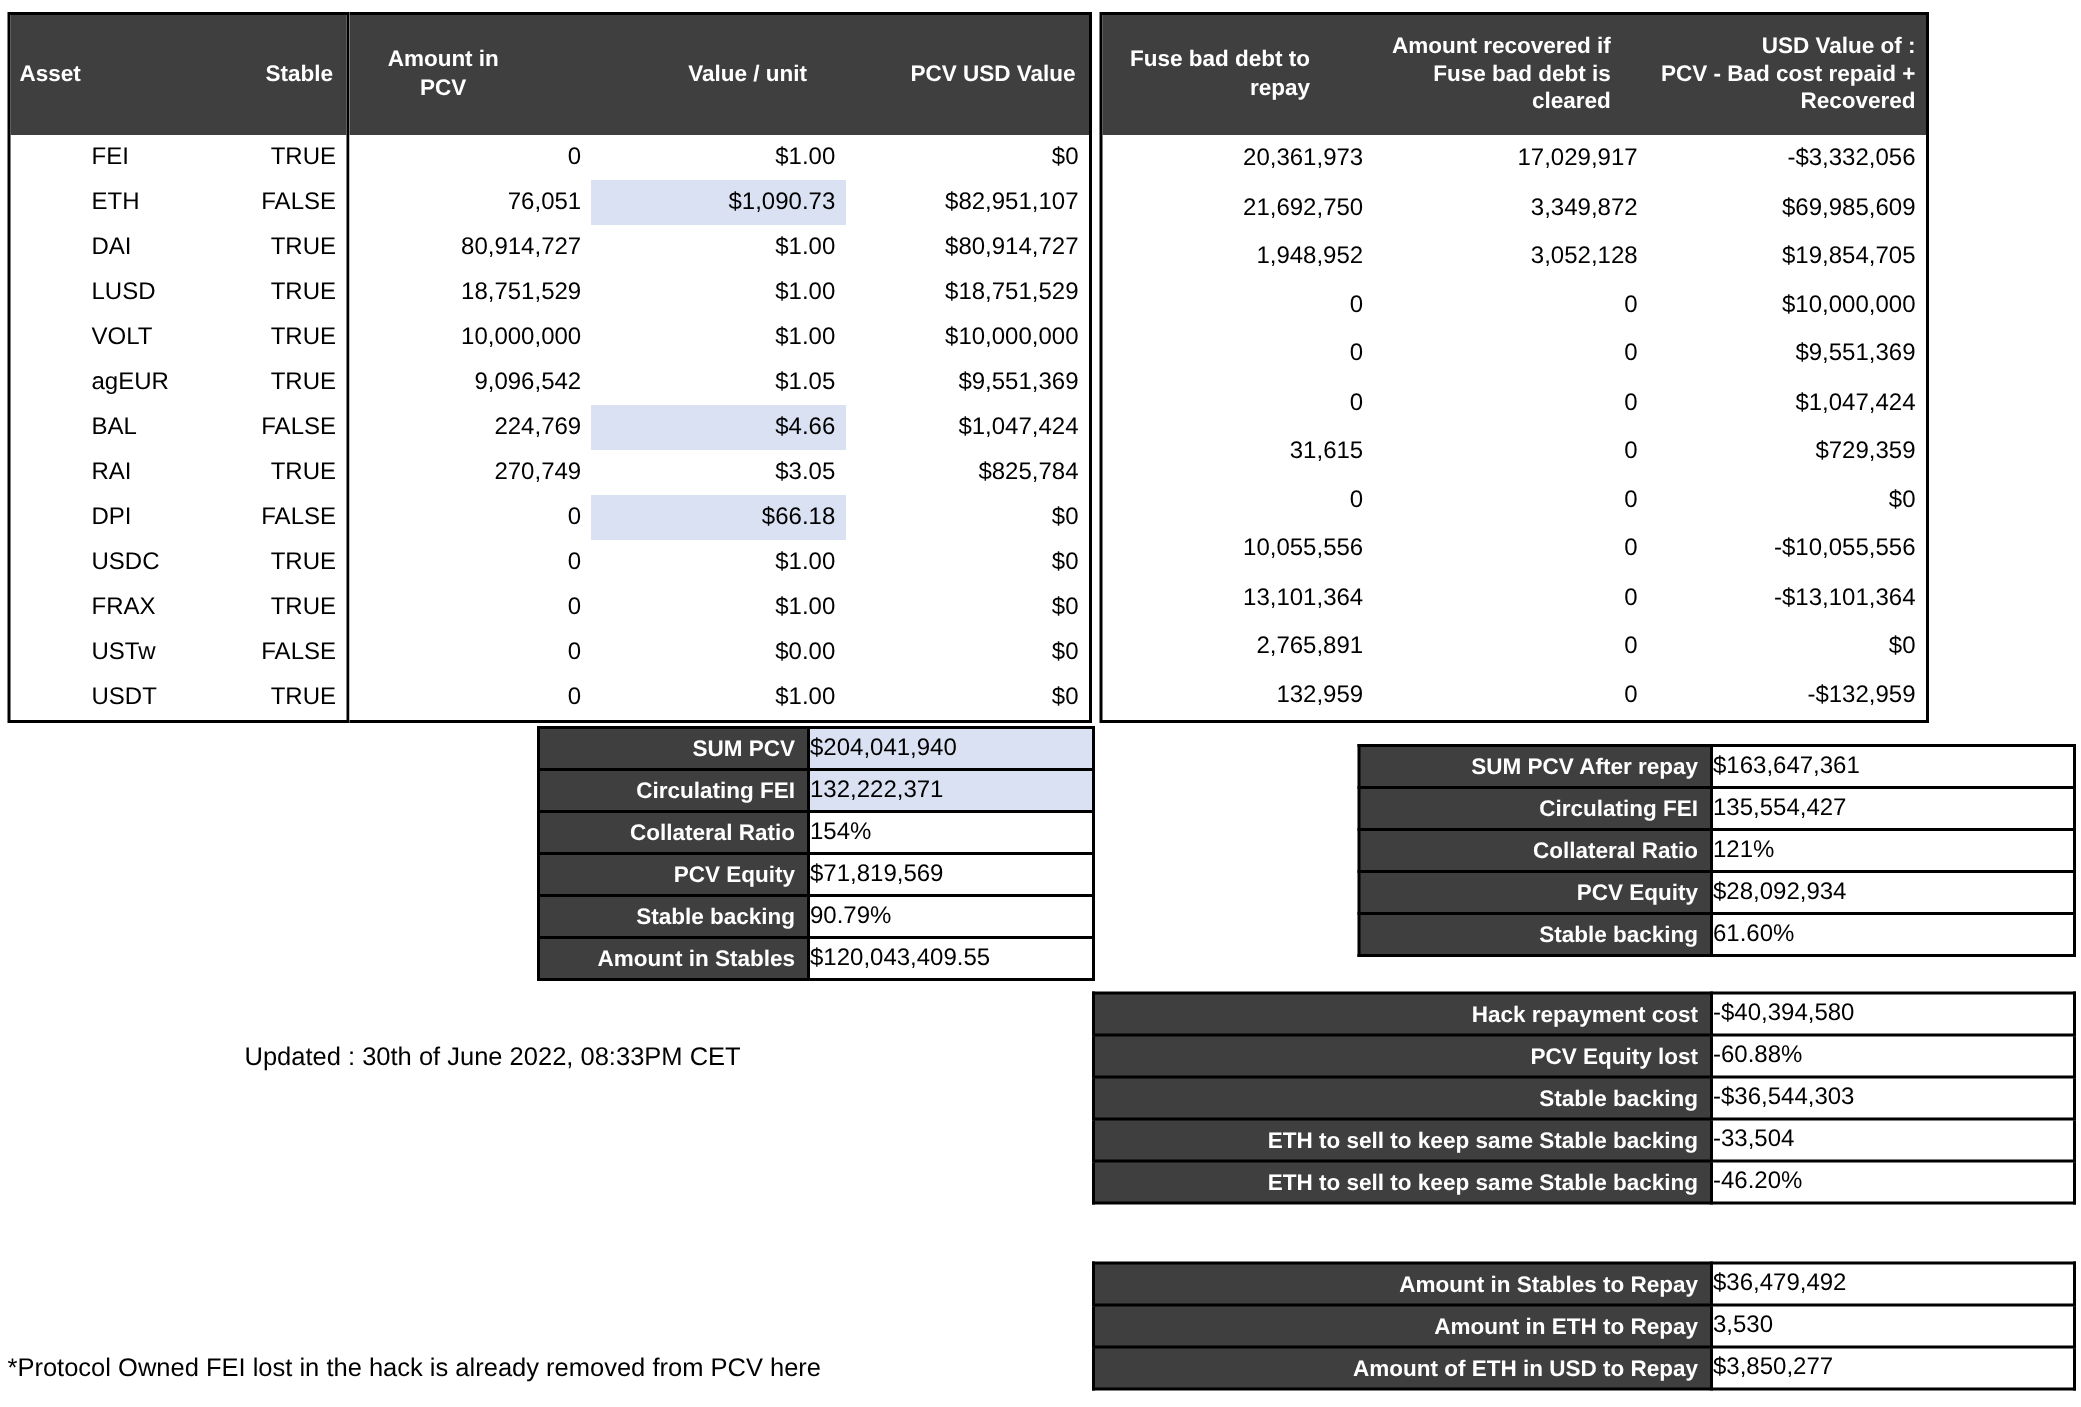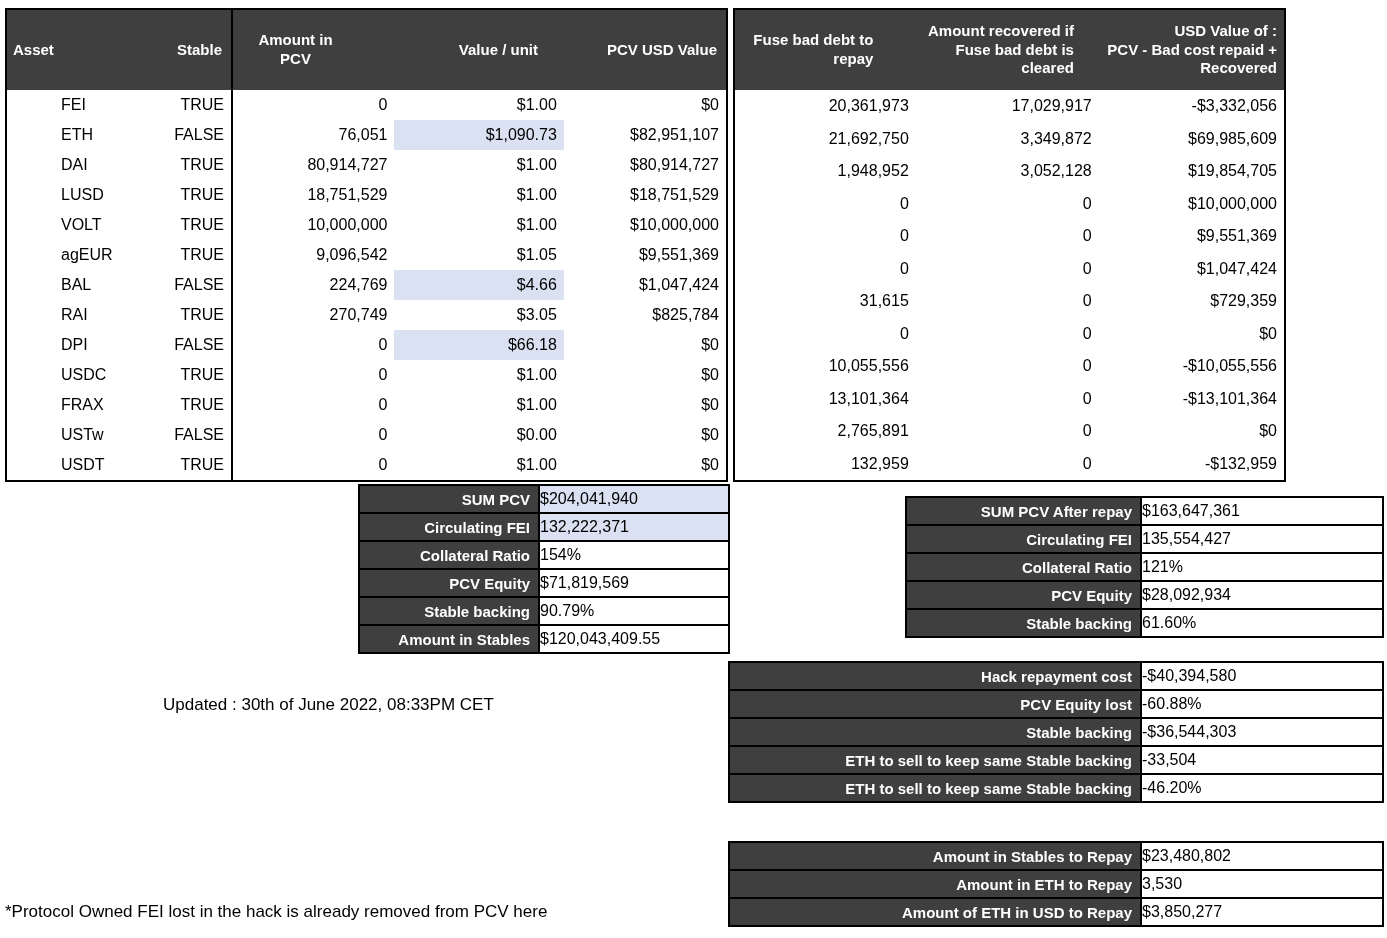--- a/index.html
+++ b/index.html
@@ -351,21 +351,21 @@
     </table>
 
   <table class="sum" id="repayBlock">
     <colgroup>
         <col style="width:412px">
         <col style="width:242px">
       </colgroup>
     <tbody>
         <tr>
           <th>Amount in Stables to Repay</th>
-          <td>$23,480,802</td>
+          <td>$36,479,492</td>
         </tr>
     <tr>
           <th>Amount in ETH to Repay</th>
           <td>3,530</td>
         </tr>
     <tr>
           <th>Amount of ETH in USD to Repay</th>
           <td>$3,850,277</td>
         </tr>
   </tbody>

